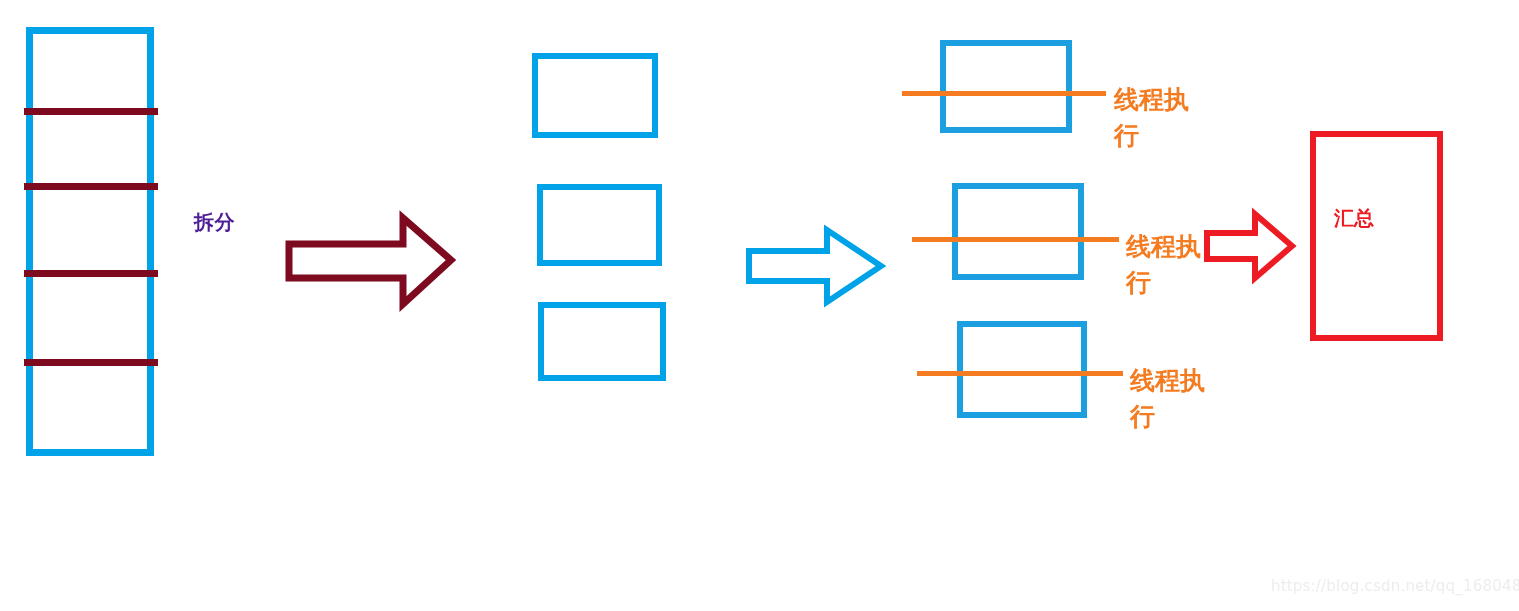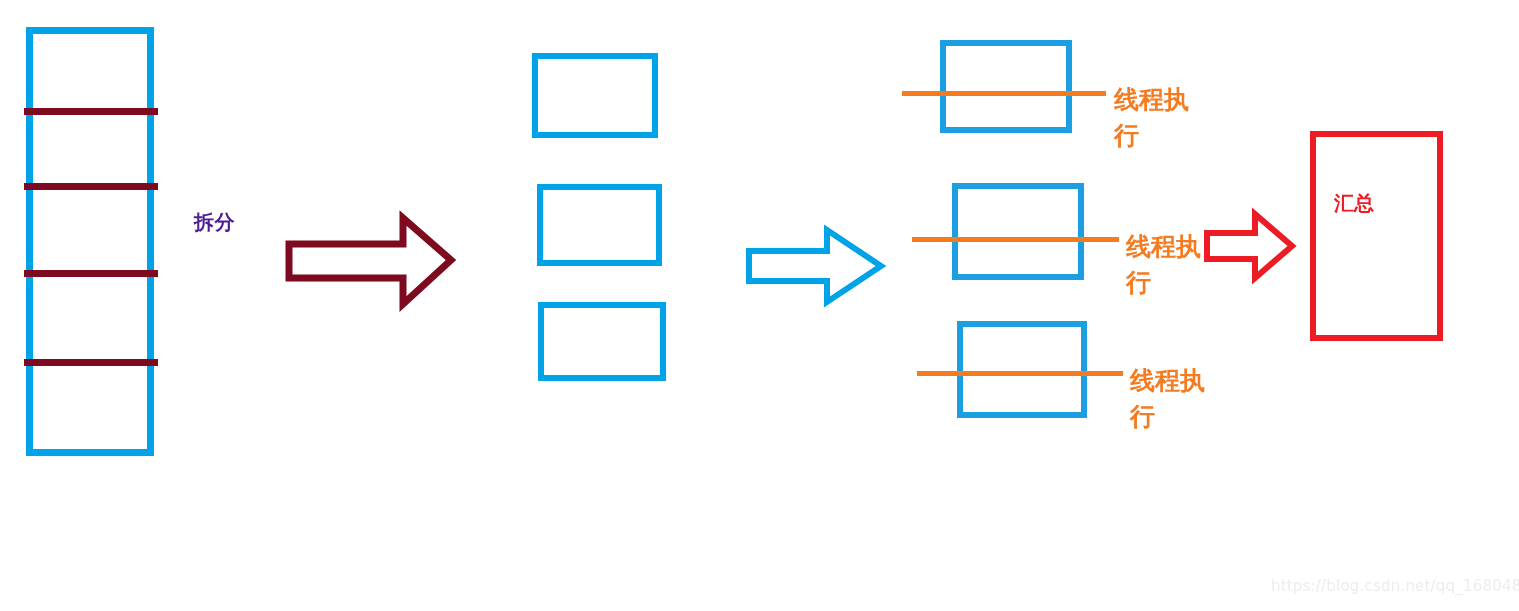--- a/index.html
+++ b/index.html
@@ -57,21 +57,21 @@
     color: #4c1d95;
     letter-spacing: 0.5px;
   }
   .thread-label {
     font-size: 25px;
     color: #F57B20;
     width: 82px;
   }
   #summary-label {
     left: 1334px;
-    top: 189px;
+    top: 204px;
     font-size: 20px;
     color: #ED1C24;
   }
 
   
   .chunk-box { border: 6px solid #00A2E8; }
 
   
   .worker-box { border: 6px solid #1B9FE0; }
   .worker-line {

